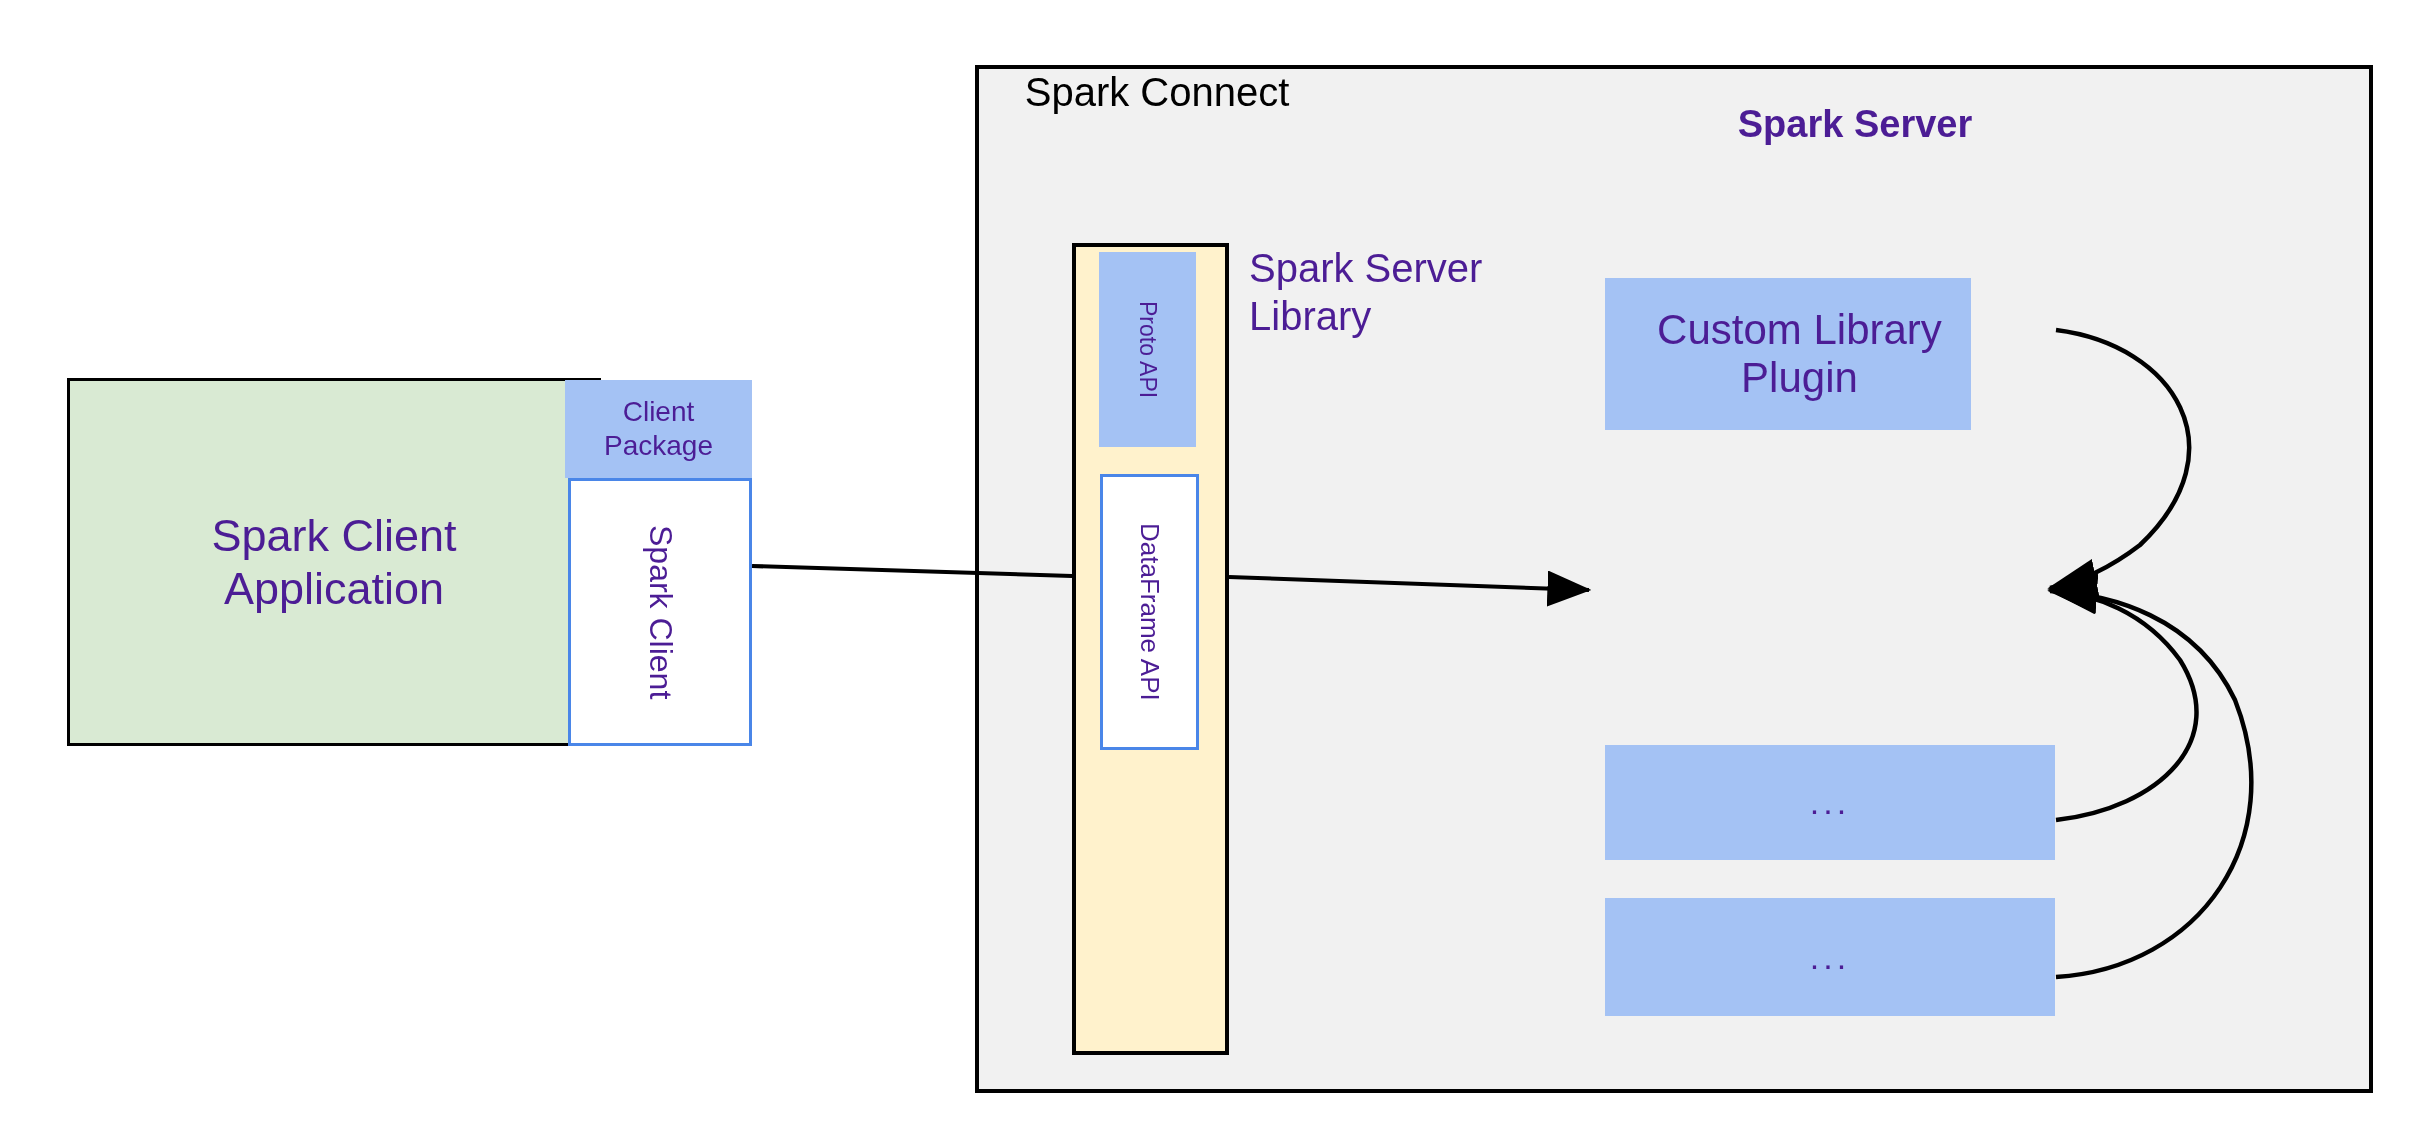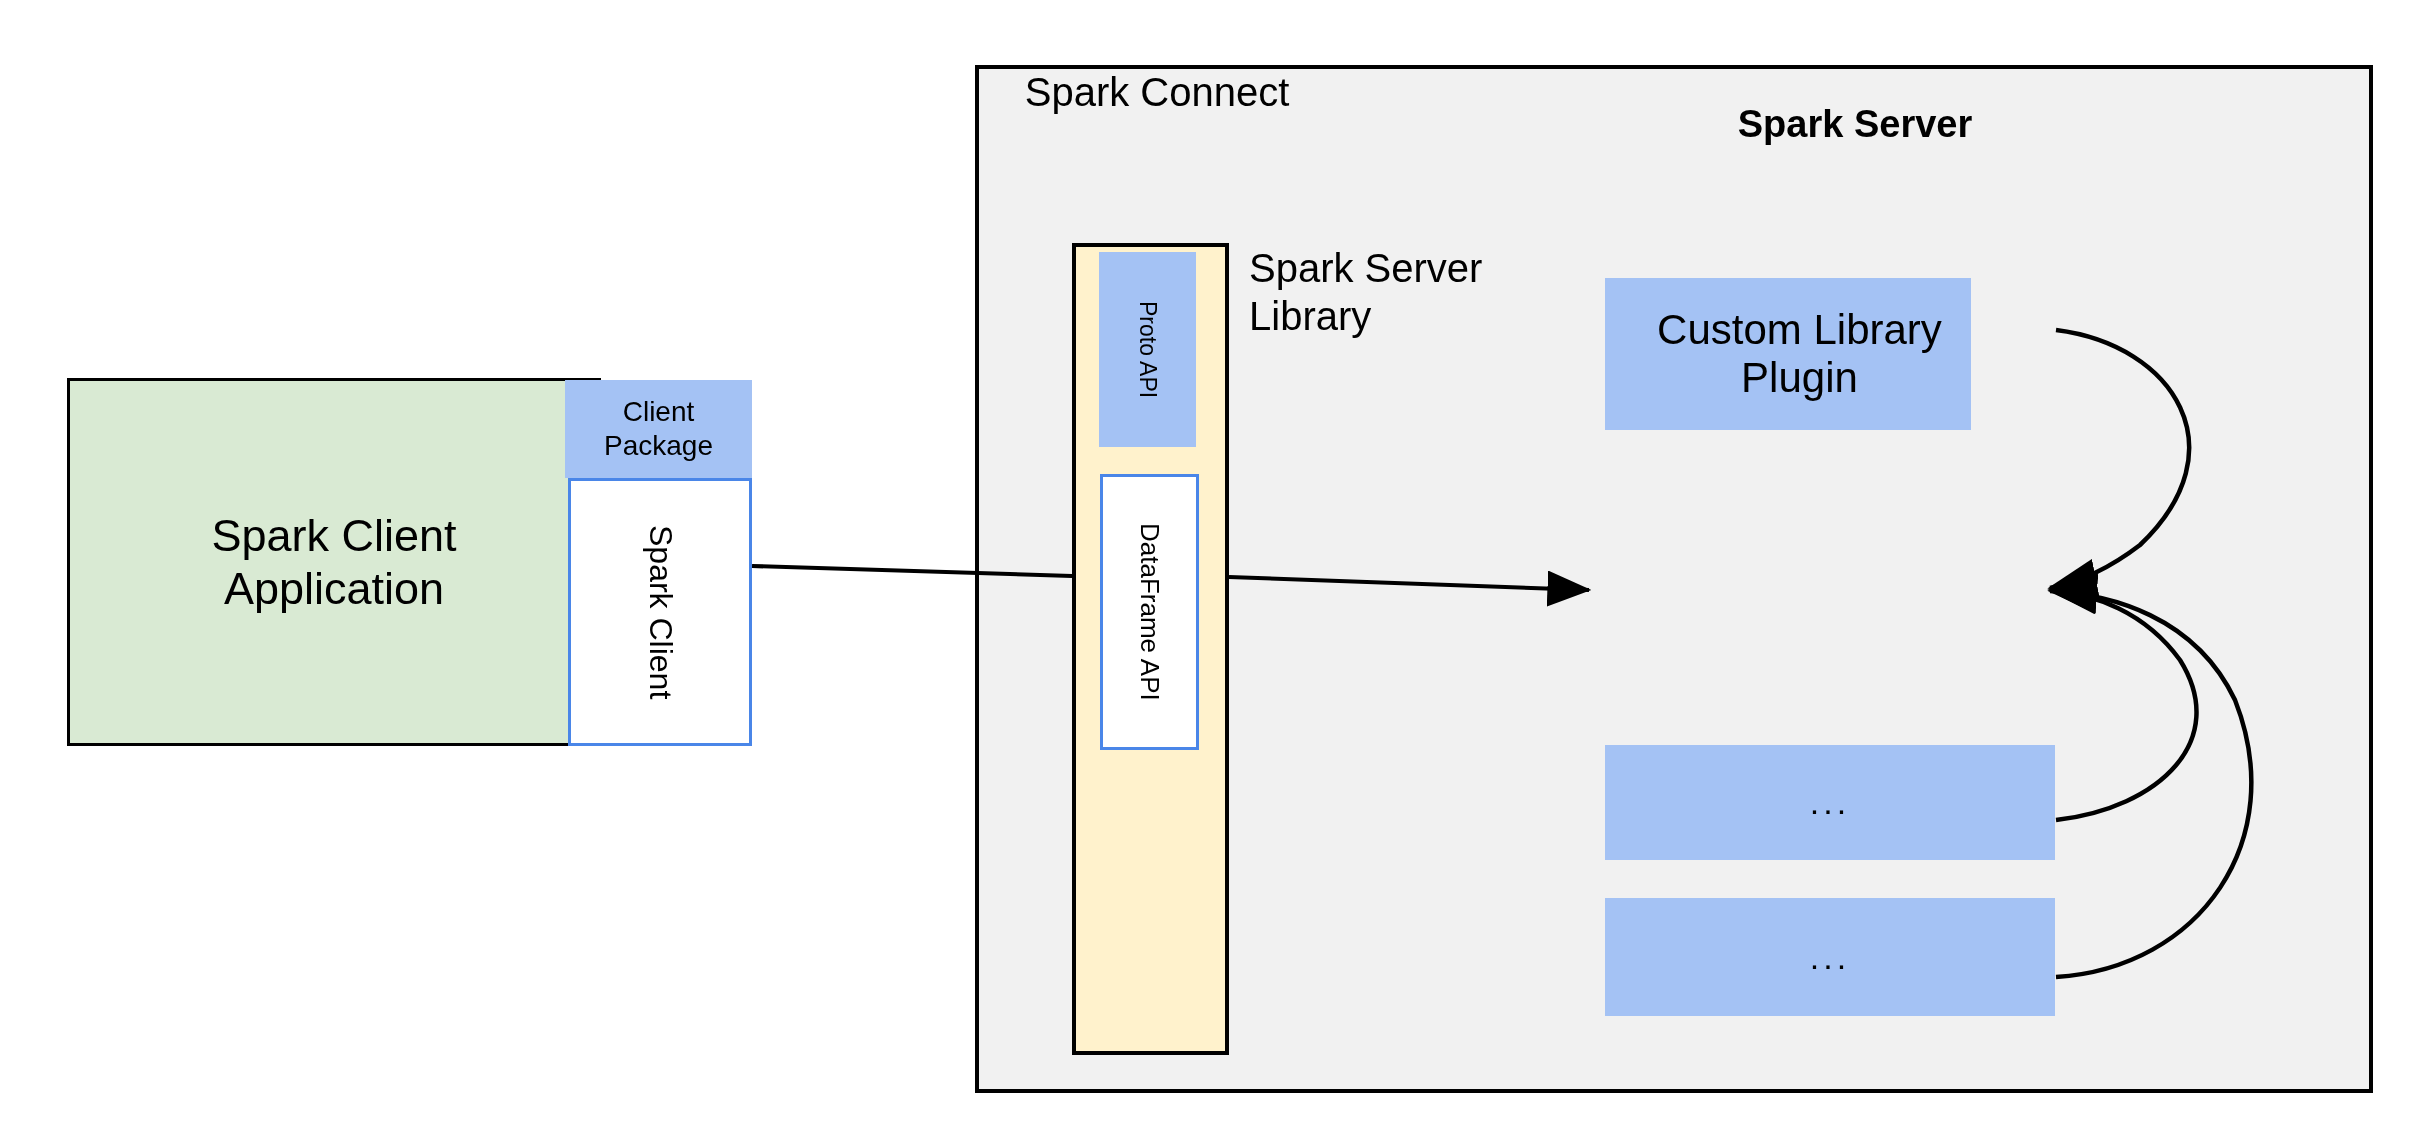--- a/index.html
+++ b/index.html
@@ -18,21 +18,21 @@
     background: #ffffff;
     overflow: hidden;
   }
   .box {
     position: absolute;
     box-sizing: border-box;
     display: flex;
     align-items: center;
     justify-content: center;
     text-align: center;
-    color: #000000;
+    color: #4c1d95;
   }
 
   
   #client-app-box {
     left: 67px;  top: 378px;
     width: 534px; height: 368px;
     background: #d9ead3;
     border: 3px solid #000000;
     font-size: 45px;
     line-height: 1.18;

